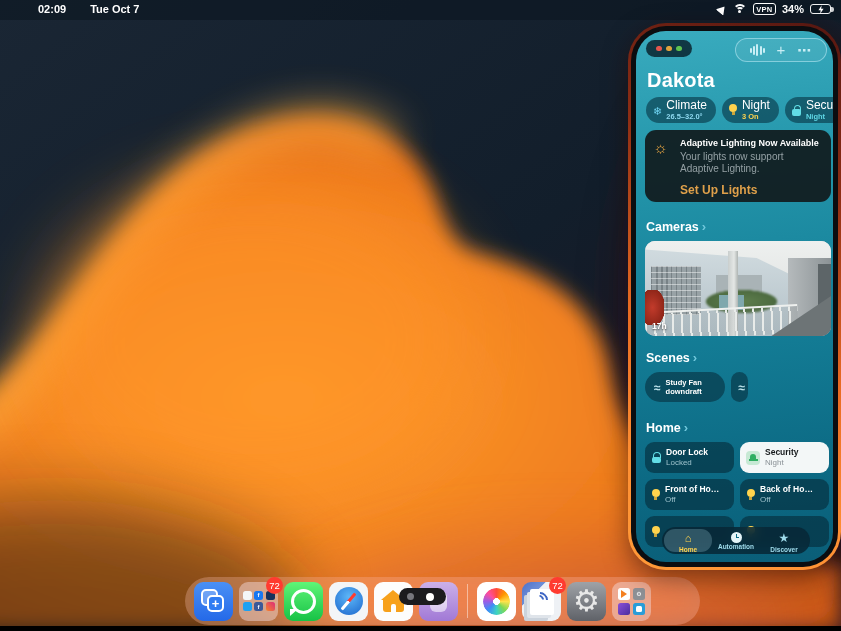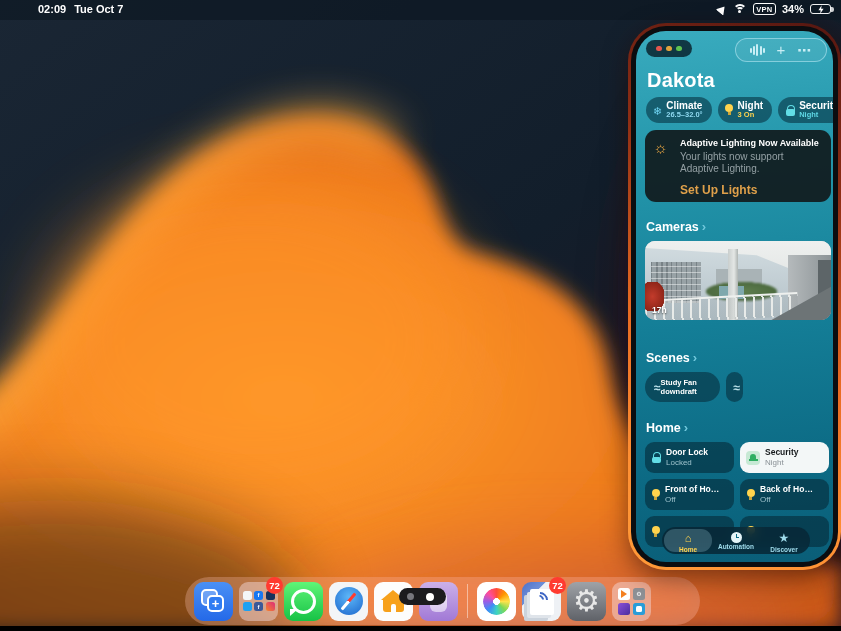--- a/index.html
+++ b/index.html
@@ -7,21 +7,21 @@
     font-family:"Liberation Sans","DejaVu Sans",sans-serif; }
   #stage { position:relative; width:841px; height:631px; overflow:hidden; }
 
   
   .wallpaper { position:absolute; inset:0; z-index:0; }
 
   
   .statusbar { position:absolute; top:0; left:0; right:0; height:18px; z-index:2;
     display:flex; justify-content:space-between; align-items:center;
     padding:0 10px 0 38px; color:#fff; font-size:11px; font-weight:700; }
-  .sb-left { display:flex; gap:8px; align-items:center; }
+  .sb-left { display:flex; gap:24px; align-items:center; }
   .sb-right { display:flex; gap:6px; align-items:center; }
   .loc-arrow { width:0; height:0; border-left:5px solid transparent; border-right:5px solid transparent;
     border-bottom:9px solid #fff; transform:rotate(40deg) scaleY(.9); border-radius:2px; }
   .wifi { position:relative; width:14px; height:11px; overflow:hidden; }
   .wifi i { position:absolute; border:2px solid transparent; border-top-color:#fff; border-radius:50%; }
   .wifi i:nth-child(1){ left:0; top:0; width:14px; height:14px; }
   .wifi i:nth-child(2){ left:3px; top:3px; width:8px; height:8px; }
   .wifi i:nth-child(3){ left:5.5px; top:6.5px; width:3px; height:3px; background:#fff; border:none; border-radius:50%; }
   .vpn-badge { border:1px solid #fff; border-radius:3px; font-size:7.5px; font-weight:700;
     padding:0.5px 2.5px; letter-spacing:.3px; }
@@ -32,21 +32,21 @@
   .battery .fill { height:100%; width:55%; background:#6bd84d; border-radius:1.5px; }
   .battery .bolt { position:absolute; left:6px; top:0.5px; width:8px; height:8.5px; background:#fff;
     clip-path:polygon(58% 0,18% 58%,45% 58%,40% 100%,82% 42%,52% 42%); }
 
   
   .dock { position:absolute; left:185px; top:577px; width:515px; height:48px; z-index:3;
     background:rgba(226,186,182,.34); backdrop-filter:blur(16px) saturate(1.3);
     border-radius:25px; display:flex; align-items:center; gap:6px; padding:0 9px; }
   .app { position:relative; width:39px; height:39px; border-radius:9px; flex:0 0 auto; }
   .badge { position:absolute; top:-5px; right:-5px; min-width:17px; height:17px; border-radius:9px;
-    background:#ff3b30; color:#fff; font-size:9.5px; font-weight:700; display:flex;
+    background:#ff3b30; color:#fff; font-size:9.5px; font-weight:400; display:flex;
     align-items:center; justify-content:center; padding:0 3px; z-index:4;margin-left:20px; }
   .dock-divider { width:1px; height:34px; background:rgba(255,255,255,.45); margin:0 3px; flex:0 0 auto; }
 
   .app-dup { background:linear-gradient(180deg,#4a90f5,#2469e8); }
   .app-dup .sq { position:absolute; width:17px; height:17px; border:2px solid #fff; border-radius:5px; }
   .app-dup .sq.b { left:7px; top:7px; background:rgba(255,255,255,.25); }
   .app-dup .sq.f { left:13px; top:13px; background:#2f7cf2; color:#fff; font-size:13px; font-weight:700;
     display:flex; align-items:center; justify-content:center; }
   .folder { background:rgba(245,225,228,.45); display:grid; grid-template-columns:repeat(3,9px);
     grid-auto-rows:9px; gap:2.5px; align-content:center; justify-content:center; }
@@ -122,21 +122,21 @@
   .ic-plus::before { content:"+"; font-size:15px; font-weight:400; }
   .ic-ellipsis::before { content:"⋯"; font-size:14px; font-weight:700; letter-spacing:1px; }
 
   .home-title { position:absolute; top:38px; left:11px; font-size:20px; font-weight:700; letter-spacing:.2px; }
 
   .pills-row { position:absolute; top:66px; left:0; width:100%; padding-left:10px; height:27px;
     display:flex; gap:6px; overflow:hidden; }
   .spill { flex:0 0 auto; height:26px; border-radius:13px; background:rgba(6,47,62,.58);
     display:flex; align-items:center; gap:4px; padding:0 9px 0 7px; }
   .spill .txt { line-height:1.15; }
-  .spill .n { font-size:10px; font-weight:700; color:#fff; }
+  .spill .n { font-size:12px; font-weight:400; color:#fff; }
   .spill .v { font-size:7.5px; font-weight:600; }
   .ic-snow::before { content:"❄"; font-size:11px; color:#6fd4f2; }
   .ic-bulb { position:relative; width:9px; height:12px; }
   .ic-bulb::before { content:""; position:absolute; left:0.5px; top:0; width:8px; height:8px;
     border-radius:50%; background:#ffd34d; }
   .ic-bulb::after { content:""; position:absolute; left:3px; top:8px; width:3px; height:3px; background:#caa53a; }
   .ic-lock { position:relative; width:10px; height:12px; }
   .ic-lock::before { content:""; position:absolute; left:2px; top:0.5px; width:5.5px; height:5px;
     border:1.6px solid #62dde6; border-bottom:none; border-radius:4px 4px 0 0; }
   .ic-lock::after { content:""; position:absolute; left:0.5px; top:5px; width:9px; height:6.5px;
@@ -147,21 +147,21 @@
   .banner .glyph { position:absolute; left:8px; top:9px; font-size:16px; color:#e8a542; }
   .banner .glyph::before { content:"☼"; }
   .banner .bt { margin-left:26px; font-size:9px; font-weight:700; color:#fff; line-height:1.2; }
   .banner .bb { margin-left:26px; margin-top:2px; font-size:10px; color:#94a0a4; line-height:1.25; width:130px; }
   .banner .ba { margin-left:26px; margin-top:7px; font-size:12px; font-weight:700; color:#dfa04a; }
 
   .sec-header { position:absolute; left:10px; font-size:12.5px; font-weight:700; color:#fff;
     display:flex; align-items:center; gap:3px; }
   .chev::before { content:"›"; color:#71c8dc; font-size:13px; font-weight:700; }
 
-  .camera-card { position:absolute; top:210px; left:9px; width:186px; height:79px; border-radius:10px;
+  .camera-card { position:absolute; top:210px; left:9px; width:186px; height:95px; border-radius:10px;
     overflow:hidden; background:#b9c6cc;padding-left:37px; }
   .cam-sky { position:absolute; inset:0; background:linear-gradient(180deg,#d3dde1,#b2c0c7); }
   .cam-ceiling { position:absolute; inset:0; background:linear-gradient(180deg,#eef0ef,#d8dcda);
     clip-path:polygon(0 0,100% 0,100% 56%,60% 18%,0 9%); }
   .cam-bldg { position:absolute; background:#98a2a6;
     background-image:repeating-linear-gradient(0deg,rgba(255,255,255,.45) 0 1.5px,transparent 1.5px 6px),
       repeating-linear-gradient(90deg,rgba(60,70,75,.35) 0 1.5px,transparent 1.5px 5px); }
   .cam-b1 { left:3%; top:26%; width:27%; height:52%; }
   .cam-b2 { left:38%; top:36%; width:25%; height:28%; background:#a9b3b6; }
   .cam-green { position:absolute; left:33%; top:52%; width:38%; height:24%;
@@ -178,21 +178,21 @@
   .cam-red { position:absolute; left:-2%; top:52%; width:12%; height:36%;
     background:radial-gradient(ellipse,#c23b2b,#8e2518 75%,transparent 78%); }
   .cam-floor { position:absolute; right:0; bottom:0; width:32%; height:42%; background:#6d7476;
     clip-path:polygon(100% 0,100% 100%,0 100%); }
   .cam-time { position:absolute; left:7px; bottom:5px; font-size:8.5px; font-weight:600; color:#fff;
     text-shadow:0 1px 2px rgba(0,0,0,.7); }
 
   .scenes-row { position:absolute; top:341px; left:0; width:100%; padding-left:9px; height:31px;
     display:flex; gap:6px; overflow:hidden; }
   .scene-pill { flex:0 0 auto; height:30px; border-radius:15px; background:rgba(6,47,62,.6);
-    display:flex; align-items:center; padding:0 9px; }
+    display:flex; align-items:center; gap:5px; padding:0 9px; }
   .scene-pill .lbl { font-size:7.5px; font-weight:700; line-height:1.2; width:50px; }
   .scene-pill.cut { width:17px; padding:0 0 0 8px; }
   .ic-wind::before { content:"≈"; font-size:12px; font-weight:700; color:#bfe4ec; }
 
   .tiles-grid { position:absolute; top:411px; left:9px; width:186px; display:grid;
     grid-template-columns:89px 89px; gap:6px; }
   .tile { height:31px; border-radius:9px; background:rgba(5,44,58,.62); display:flex;
     align-items:center; gap:5px; padding:0 6px; }
   .tile .tt { line-height:1.15; overflow:hidden; white-space:nowrap; }
   .tile .tn { font-size:8.5px; font-weight:700; color:#fff; }

